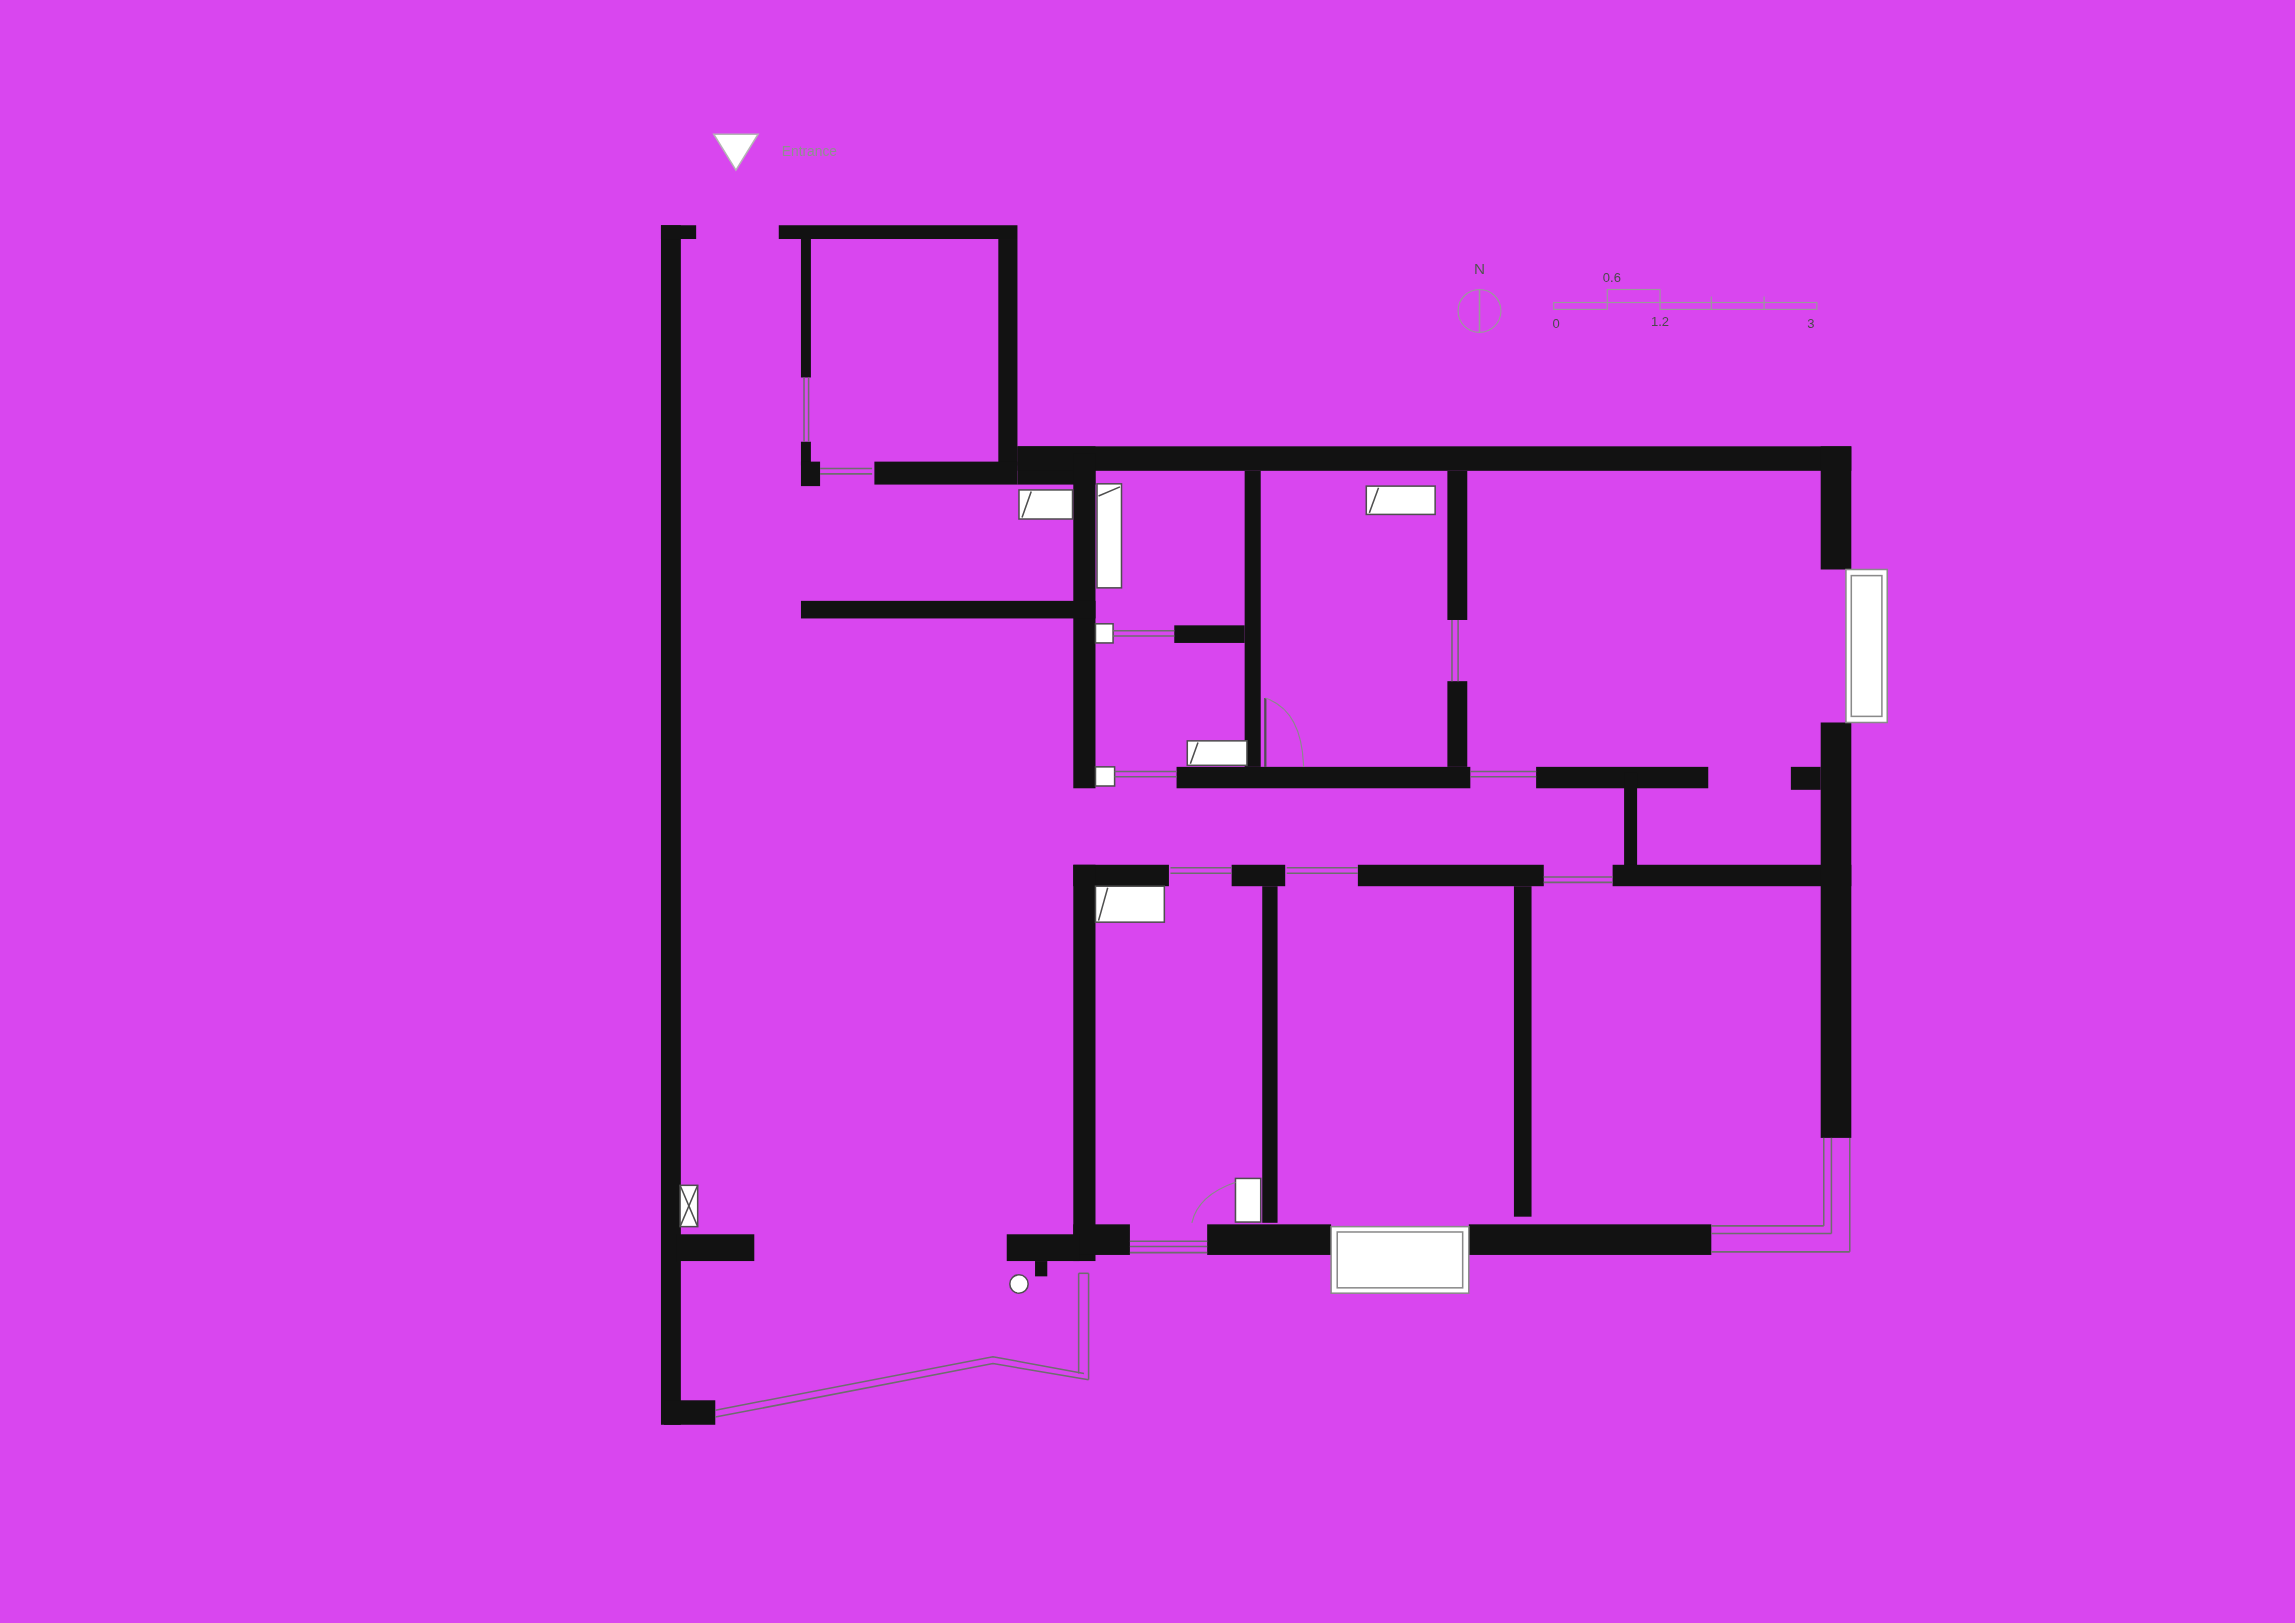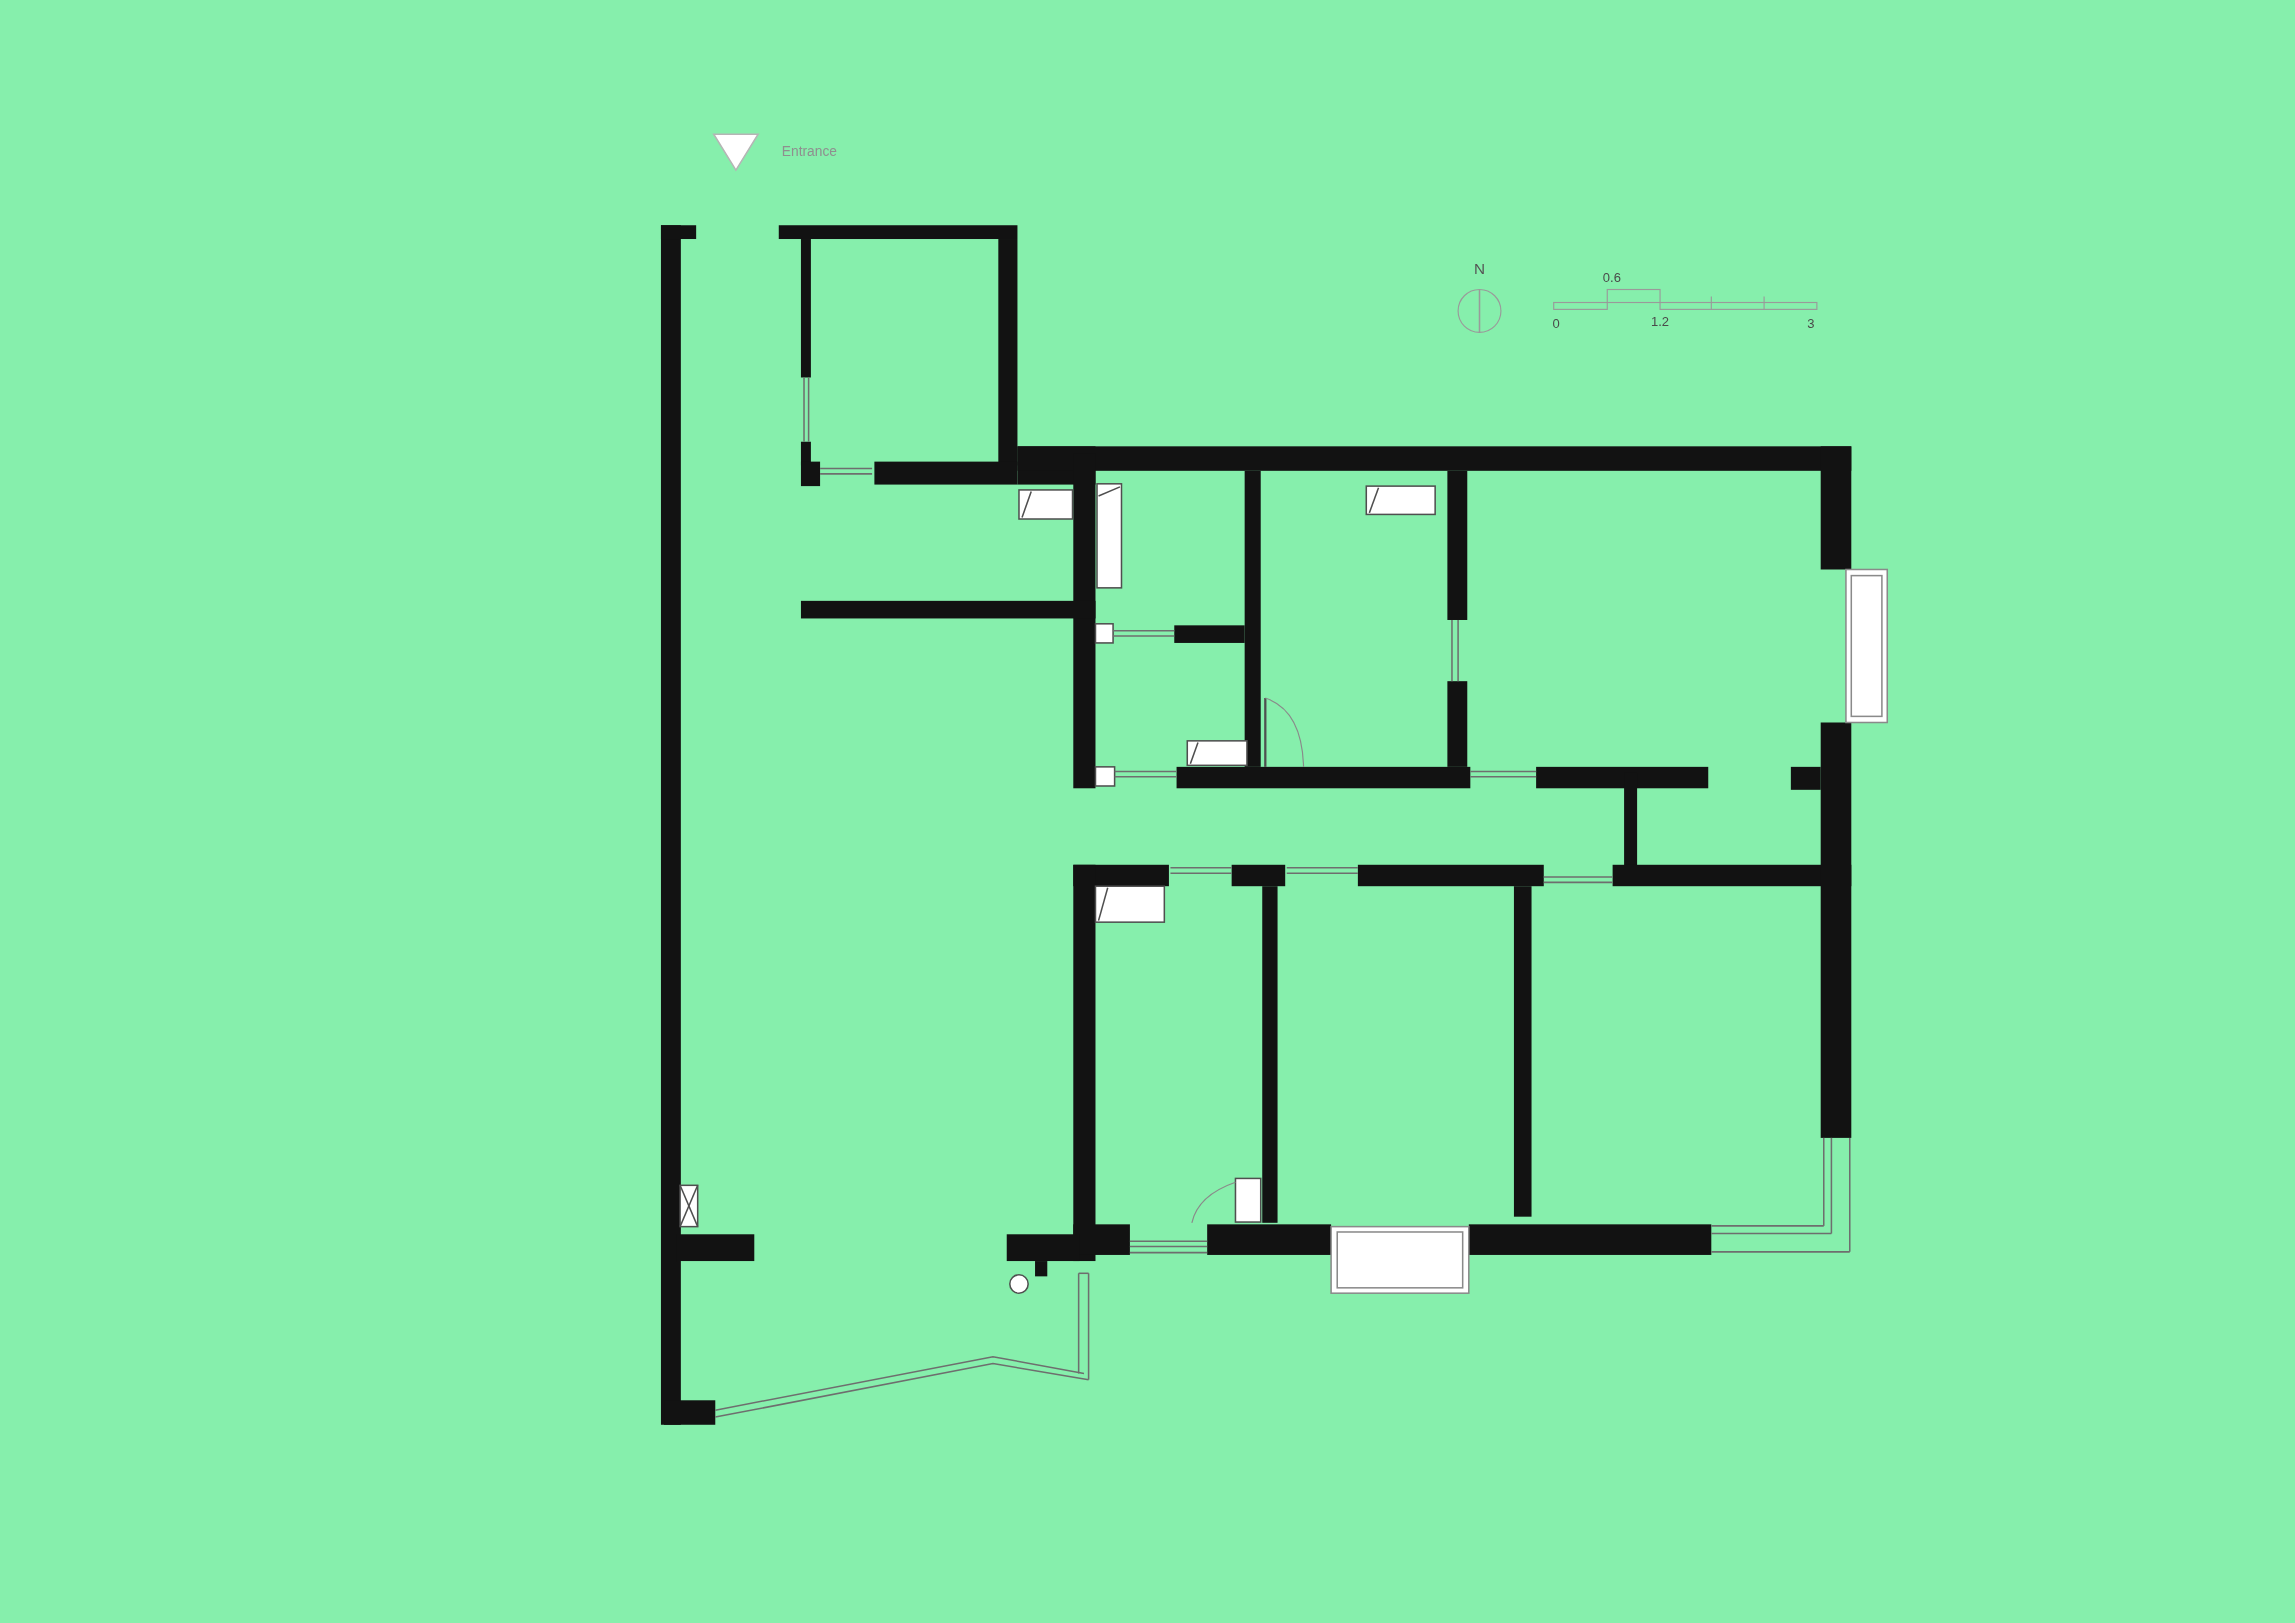--- a/index.html
+++ b/index.html
@@ -1,16 +1,16 @@
 <!DOCTYPE html>
 <html style="font-size:12.2px"><head>
 <meta charset="utf-8">
 <style>
   html,body{margin:0;padding:0;background:#ffffff;}
-  .canvas{position:relative;width:2295px;height:1624px;background:#86efac;overflow:hidden;
+  .canvas{position:relative;width:2295px;height:1624px;background:#d946ef;overflow:hidden;
           font-family:"Liberation Sans", sans-serif;}
   svg{position:absolute;left:0;top:0;}
 </style>
 </head>
 <body>
 
 <div class="canvas">
   <svg id="plan-svg" width="2295" height="1624" viewBox="0 0 3000 2122">
       <rect x="864" y="294" width="26" height="1568" fill="#121212"></rect>
       <rect x="864" y="294" width="46" height="18" fill="#121212"></rect>

